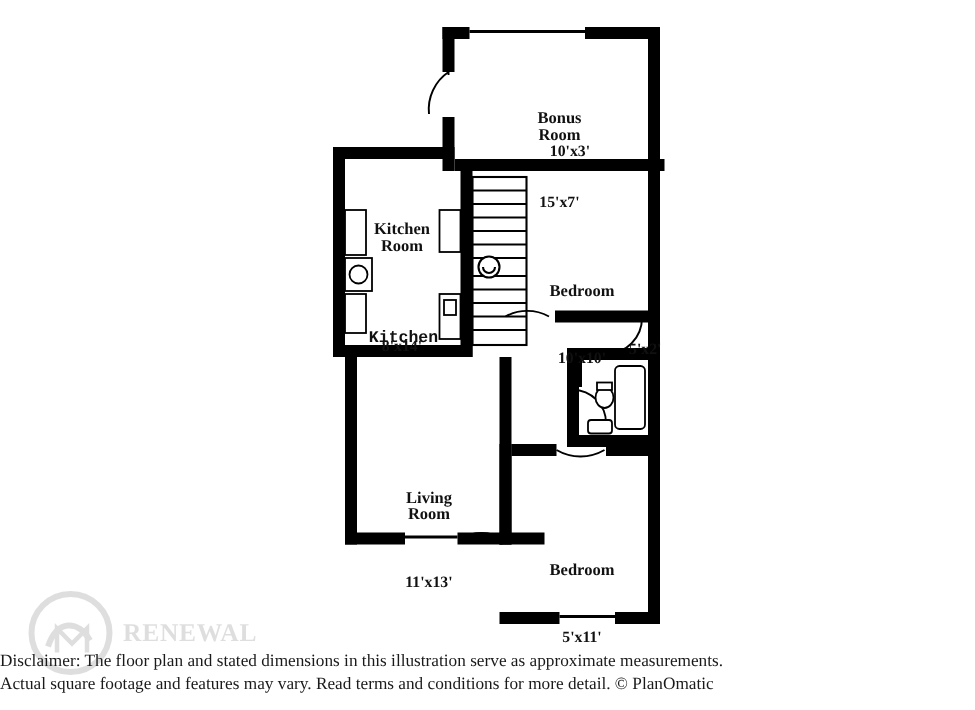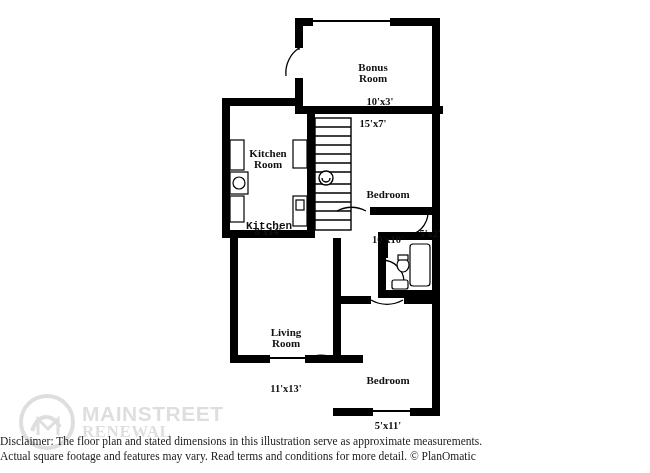--- a/index.html
+++ b/index.html
@@ -193,21 +193,21 @@
     <ellipse cx="403" cy="265" rx="6" ry="7"></ellipse>
     <rect x="398" y="255" width="10" height="5"></rect>
 
     <rect x="410" y="244" width="20" height="42" rx="3"></rect>
 
     <rect x="392" y="280" width="16" height="9" rx="2"></rect>
   </g>
 
 </svg>
 
-<div class="room-label" style="left:330px; top:28px; width:86px;">
+<div class="room-label" style="left:330px; top:40px; width:86px;">
   <span class="name">Bonus
 Room</span>
   <span class="dim">15'x7'</span>
 </div>
 
 <div class="dim-only" style="left:350px; top:96px; width:60px;">10'x3'</div>
 
 <div class="room-label" style="left:237px; top:114px; width:62px;">
   <span class="name">Kitchen
 Room</span>
@@ -236,21 +236,20 @@
   <span class="dim">5'x11'</span>
 </div>
 
 <div class="watermark">
   <svg width="58" height="58" viewBox="0 0 58 58">
     <circle cx="29" cy="29" r="26" fill="none" stroke="#6f6f6f" stroke-width="4"></circle>
     <path d="M14 38 C20 20, 34 20, 42 34" fill="none" stroke="#6f6f6f" stroke-width="4"></path>
     <path d="M20 42 L20 26 L30 36 L40 26 L40 42" fill="none" stroke="#6f6f6f" stroke-width="3"></path>
   </svg>
   <span class="wm-text">
-    <span class="wm-line1">MAINSTREET</span>
     <span class="wm-line2">RENEWAL</span>
   </span>
 </div>
 
 <div class="disclaimer">
   <span>Disclaimer: The floor plan and stated dimensions in this illustration serve as approximate measurements.</span>
   <span>Actual square footage and features may vary. Read terms and conditions for more detail. © PlanOmatic</span>
 </div>
 
 </body></html>

